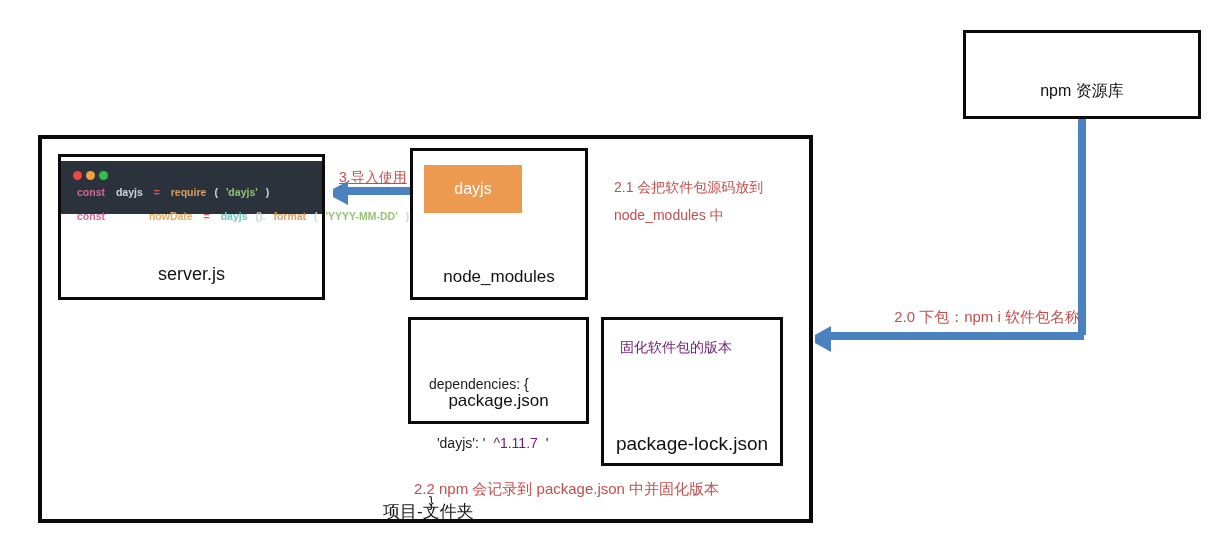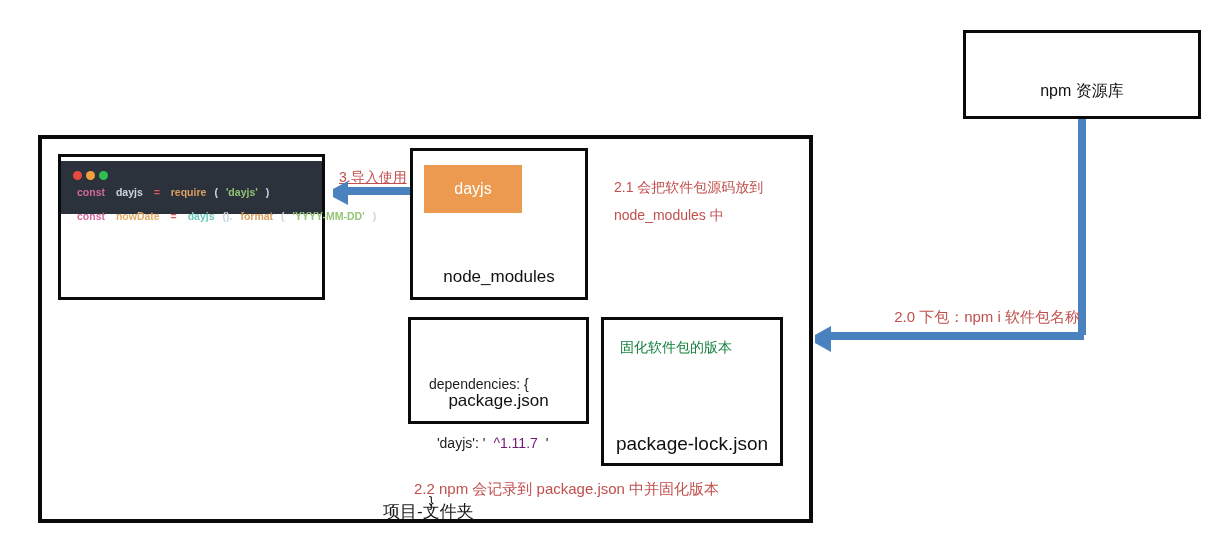--- a/index.html
+++ b/index.html
@@ -39,21 +39,21 @@
   .dot.green  { background: #2fbf4f; }
   .code-line {
     font-family: Liberation Sans, sans-serif;
     font-size: 10.5px; font-weight: 600; line-height: 16px;
     padding-left: 8px; white-space: pre; letter-spacing: 0;
   }
   .tok.kw   { color: #d3679c; }
   .tok.pale { color: #ccd6df; }
   .tok.op   { color: #e05a4f; }
   .tok.fn   { color: #d9a062; }
-  .tok.var2 { color: #e2ab66; }
+  .tok.var2 { color: #e2ab66; margin-left: 33px; }
   .tok.call { color: #6fc7bd; }
   .tok.str  { color: #94c475; }
   .file-label {
     position: absolute; left: 0; bottom: 8px; width: 100%;
     text-align: center; font-size: 18px; color: #111;
   }
 
   
   .node-modules { left: 402px; top: 140px; width: 178px; height: 152px; }
   .dayjs-chip {
@@ -69,21 +69,21 @@
   
   .package-json { left: 400px; top: 309px; width: 181px; height: 107px; }
   .dep-code {
     padding: 14px 0 0 10px; font-size: 14px; line-height: 17px;
     color: #1c1c1c; white-space: pre;
   }
   .dep-version { color: #701a75; }
 
   
   .package-lock { left: 593px; top: 309px; width: 182px; height: 149px; }
-  .lock-note { padding: 15px 0 0 12px; font-size: 14px; color: #15803d; }
+  .lock-note { padding: 15px 0 0 12px; font-size: 14px; color: #701a75; }
   .package-lock .box-bottom-label { font-size: 19px; bottom: 4px; }
 
   
   .red-note { position: absolute; color: #c0504d; font-size: 14px; line-height: 20px; }
   .note-21 { left: 598px; top: 161px; }
   .note-20 { right: 134px; top: 295px; font-size: 15px; text-align: right; }
   .note-22 { left: 402px; top: 467px; font-size: 15px; }
   .note-import { left: 327px; top: 155px; text-decoration: underline; }
 
   
@@ -120,20 +120,21 @@
   <div class="editor box">
     <div class="code-area">
       <div class="dots">
         <span class="dot red"></span>
         <span class="dot yellow"></span>
         <span class="dot green"></span>
       </div>
       <div class="code-line"><span class="tok kw">const </span><span class="tok pale">dayjs </span><span class="tok op">= </span><span class="tok fn">require</span><span class="tok pale">(</span><span class="tok str">'dayjs'</span><span class="tok pale">)</span></div>
       <div class="code-line"><span class="tok kw">const </span><span class="tok var2">nowDate </span><span class="tok op">= </span><span class="tok call">dayjs</span><span class="tok pale">().</span><span class="tok fn">format</span><span class="tok pale">(</span><span class="tok str">'YYYY-MM-DD'</span><span class="tok pale">)</span></div>
     </div>
+    <div class="file-label">server.js</div>
   </div>
 
   <div class="red-note note-import">3.导入使用</div>
   <div class="arrow-line import-line"></div>
   <div class="arrow-head-left head-import"></div>
 
   <div class="node-modules box">
     <div class="dayjs-chip">
       <span>dayjs</span>
     </div>

